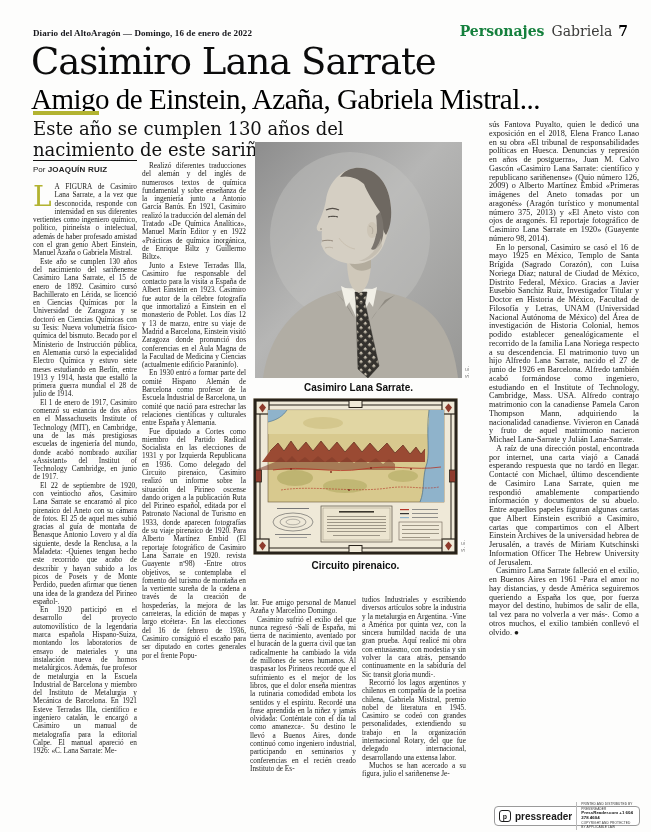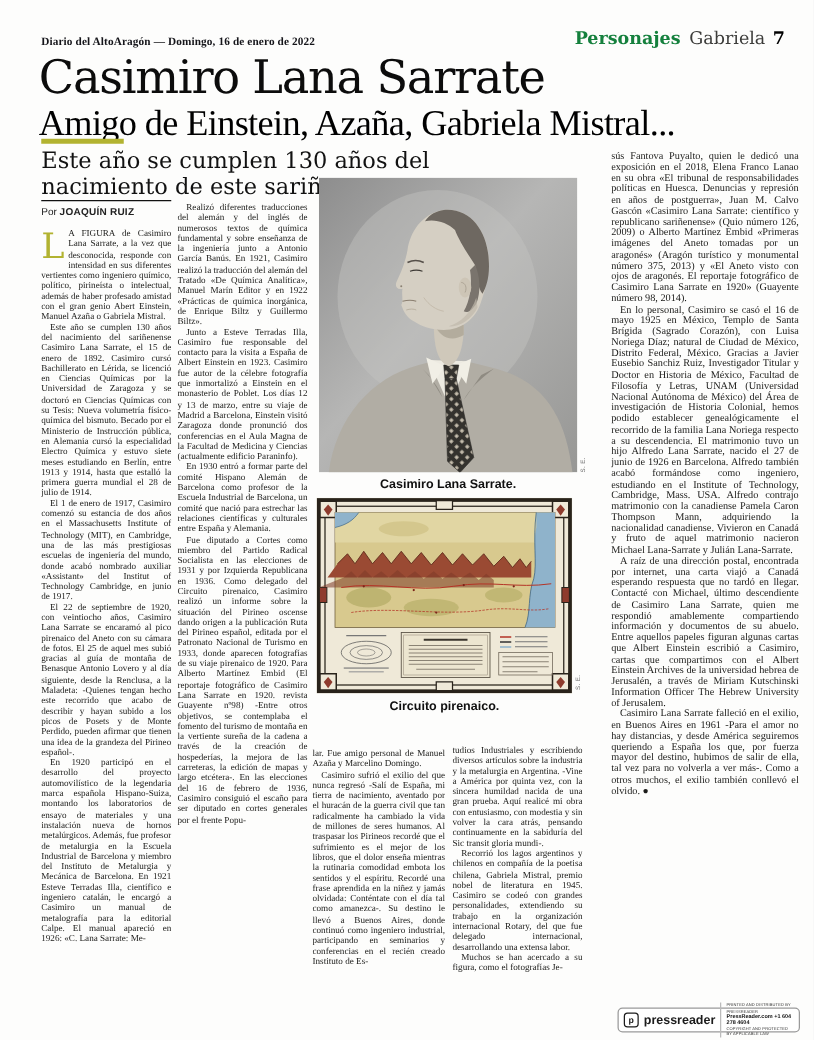--- a/index.html
+++ b/index.html
@@ -95,21 +95,21 @@
   </div>
 
   <div class="col col3">
     <p class="cont">lar. Fue amigo personal de Manuel Azaña y Marcelino Domingo.</p>
     <p>Casimiro sufrió el exilio del que nunca regresó -Salí de España, mi tierra de nacimiento, aventado por el huracán de la guerra civil que tan radicalmente ha cambiado la vida de millones de seres humanos. Al traspasar los Pirineos recordé que el sufrimiento es el mejor de los libros, que el dolor enseña mientras la rutinaria comodidad embota los sentidos y el espíritu. Recordé una frase aprendida en la niñez y jamás olvidada: Conténtate con el día tal como amanezca-. Su destino le llevó a Buenos Aires, donde continuó como ingeniero industrial, participando en seminarios y conferencias en el recién creado Instituto de Es-</p>
   </div>
 
   <div class="col col4">
     <p class="cont">tudios Industriales y escribiendo diversos artículos sobre la industria y la metalurgia en Argentina. -Vine a América por quinta vez, con la sincera humildad nacida de una gran prueba. Aquí realicé mi obra con entusiasmo, con modestia y sin volver la cara atrás, pensando continuamente en la sabiduría del Sic transit gloria mundi-.</p>
     <p>Recorrió los lagos argentinos y chilenos en compañía de la poetisa chilena, Gabriela Mistral, premio nobel de literatura en 1945. Casimiro se codeó con grandes personalidades, extendiendo su trabajo en la organización internacional Rotary, del que fue delegado internacional, desarrollando una extensa labor.</p>
-    <p>Muchos se han acercado a su figura, como el fotografías Je-</p>
+    <p>Muchos se han acercado a su figura, julio el sariñenense Je-</p>
   </div>
 
   <div class="col col5">
     <p class="cont">sús Fantova Puyalto, quien le dedicó una exposición en el 2018, Elena Franco Lanao en su obra «El tribunal de responsabilidades políticas en Huesca. Denuncias y represión en años de postguerra», Juan M. Calvo Gascón «Casimiro Lana Sarrate: científico y republicano sariñenense» (Quio número 126, 2009) o Alberto Martínez Embid «Primeras imágenes del Aneto tomadas por un aragonés» (Aragón turístico y monumental número 375, 2013) y «El Aneto visto con ojos de aragonés. El reportaje fotográfico de Casimiro Lana Sarrate en 1920» (Guayente número 98, 2014).</p>
     <p>En lo personal, Casimiro se casó el 16 de mayo 1925 en México, Templo de Santa Brígida (Sagrado Corazón), con Luisa Noriega Díaz; natural de Ciudad de México, Distrito Federal, México. Gracias a Javier Eusebio Sanchiz Ruiz, Investigador Titular y Doctor en Historia de México, Facultad de Filosofía y Letras, UNAM (Universidad Nacional Autónoma de México) del Área de investigación de Historia Colonial, hemos podido establecer genealógicamente el recorrido de la familia Lana Noriega respecto a su descendencia. El matrimonio tuvo un hijo Alfredo Lana Sarrate, nacido el 27 de junio de 1926 en Barcelona. Alfredo también acabó formándose como ingeniero, estudiando en el Institute of Technology, Cambridge, Mass. USA. Alfredo contrajo matrimonio con la canadiense Pamela Caron Thompson Mann, adquiriendo la nacionalidad canadiense. Vivieron en Canadá y fruto de aquel matrimonio nacieron Michael Lana-Sarrate y Julián Lana-Sarrate.</p>
     <p>A raíz de una dirección postal, encontrada por internet, una carta viajó a Canadá esperando respuesta que no tardó en llegar. Contacté con Michael, último descendiente de Casimiro Lana Sarrate, quien me respondió amablemente compartiendo información y documentos de su abuelo. Entre aquellos papeles figuran algunas cartas que Albert Einstein escribió a Casimiro, cartas que compartimos con el Albert Einstein Archives de la universidad hebrea de Jerusalén, a través de Miriam Kutschinski Information Officer The Hebrew University of Jerusalem.</p>
     <p>Casimiro Lana Sarrate falleció en el exilio, en Buenos Aires en 1961 -Para el amor no hay distancias, y desde América seguiremos queriendo a España los que, por fuerza mayor del destino, hubimos de salir de ella, tal vez para no volverla a ver más-. Como a otros muchos, el exilio también conllevó el olvido. ●</p>
   </div>
 
   <div class="fig portrait">

